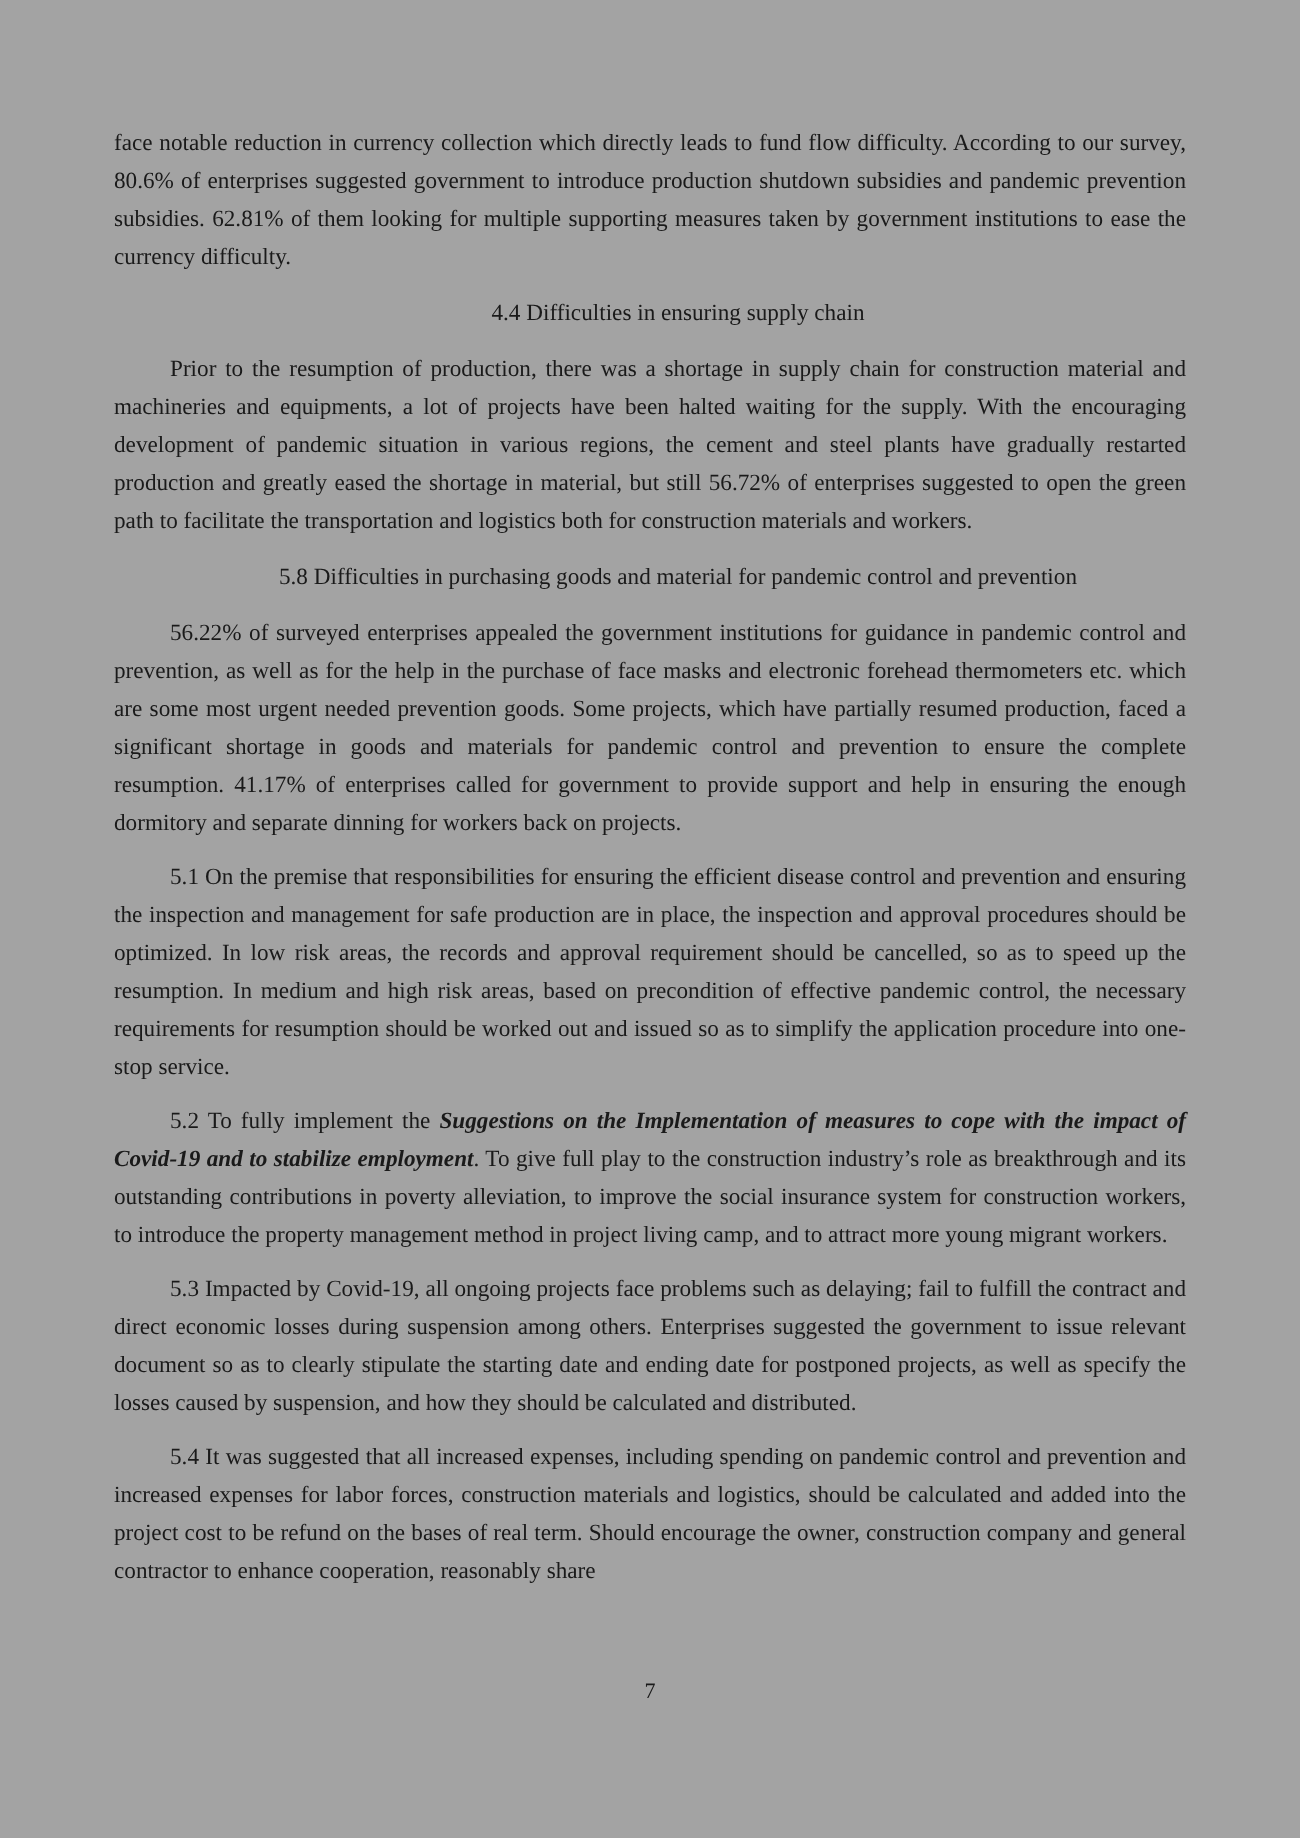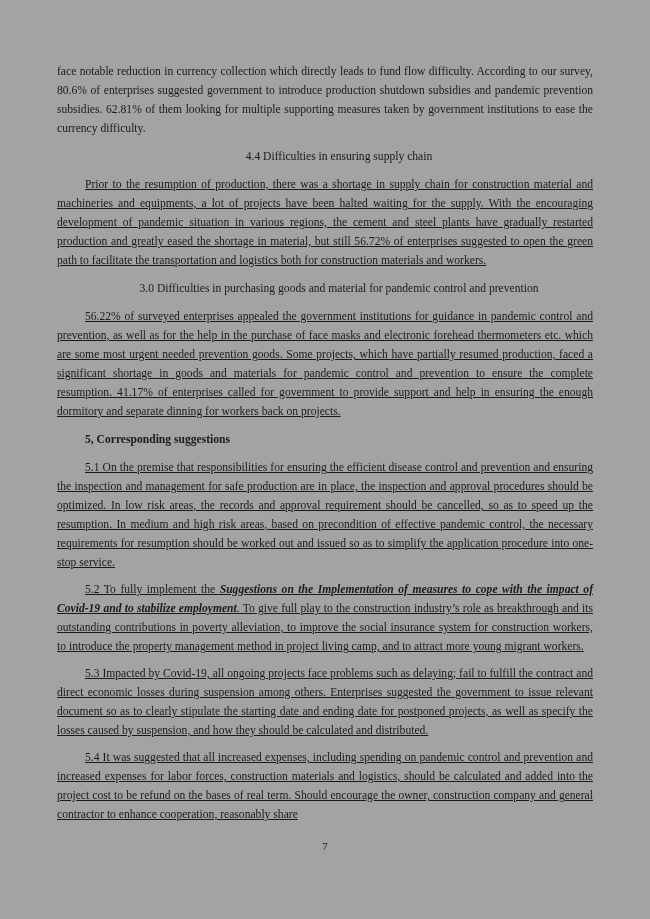--- a/index.html
+++ b/index.html
@@ -27,21 +27,20 @@
   .content p {
     margin: 0;
     padding: 0;
   }
   p.body {
     text-align: justify;
     margin: 8px 0;
   }
   p.body.indent {
     text-indent: 28px;
-    text-decoration: underline;
   }
   p.heading {
     margin: 9px 0 9px 28px;
     text-align: center;
   }
   p.heading-bold {
     margin: 9px 0 9px 28px;
     font-weight: bold;
     text-align: left;
   }
@@ -61,22 +60,21 @@
   }
 </style>
 </head>
 <body>
 
 <div class="page">
   <div class="content" id="doc-body">
       <p class="body"><span>face notable reduction in currency collection which directly leads to fund flow difficulty. According to our survey, 80.6% of enterprises suggested government to introduce production shutdown subsidies and pandemic prevention subsidies. 62.81% of them looking for multiple supporting measures taken by government institutions to ease the currency difficulty.</span></p>
       <p class="heading"><span>4.4 Difficulties in ensuring supply chain</span></p>
       <p class="body indent"><span>Prior to the resumption of production, there was a shortage in supply chain for construction material and machineries and equipments, a lot of projects have been halted waiting for the supply. With the encouraging development of pandemic situation in various regions, the cement and steel plants have gradually restarted production and greatly eased the shortage in material, but still 56.72% of enterprises suggested to open the green path to facilitate the transportation and logistics both for construction materials and workers.</span></p>
-      <p class="heading"><span>3.0 Difficulties in purchasing goods and material for pandemic control and prevention</span></p>
+      <p class="heading"><span>5.8 Difficulties in purchasing goods and material for pandemic control and prevention</span></p>
       <p class="body indent"><span>56.22% of surveyed enterprises appealed the government institutions for guidance in pandemic control and prevention, as well as for the help in the purchase of face masks and electronic forehead thermometers etc. which are some most urgent needed prevention goods. Some projects, which have partially resumed production, faced a significant shortage in goods and materials for pandemic control and prevention to ensure the complete resumption. 41.17% of enterprises called for government to provide support and help in ensuring the enough dormitory and separate dinning for workers back on projects.</span></p>
-      <p class="heading-bold"><span>5, Corresponding suggestions</span></p>
       <p class="body indent"><span>5.1 On the premise that responsibilities for ensuring the efficient disease control and prevention and ensuring the inspection and management for safe production are in place, the inspection and approval procedures should be optimized. In low risk areas, the records and approval requirement should be cancelled, so as to speed up the resumption. In medium and high risk areas, based on precondition of effective pandemic control, the necessary requirements for resumption should be worked out and issued so as to simplify the application procedure into one-stop service.</span></p>
       <p class="body indent"><span>5.2 To fully implement the </span><span class="bi">Suggestions on the Implementation of measures to cope with the impact of Covid-19 and to stabilize employment</span><span>. To give full play to the construction industry’s role as breakthrough and its outstanding contributions in poverty alleviation, to improve the social insurance system for construction workers, to introduce the property management method in project living camp, and to attract more young migrant workers.</span></p>
       <p class="body indent"><span>5.3 Impacted by Covid-19, all ongoing projects face problems such as delaying; fail to fulfill the contract and direct economic losses during suspension among others. Enterprises suggested the government to issue relevant document so as to clearly stipulate the starting date and ending date for postponed projects, as well as specify the losses caused by suspension, and how they should be calculated and distributed.</span></p>
       <p class="body indent"><span>5.4 It was suggested that all increased expenses, including spending on pandemic control and prevention and increased expenses for labor forces, construction materials and logistics, should be calculated and added into the project cost to be refund on the bases of real term. Should encourage the owner, construction company and general contractor to enhance cooperation, reasonably share</span></p>
     </div>
   <div class="footer">7</div>
 </div>
 
 </body></html>

